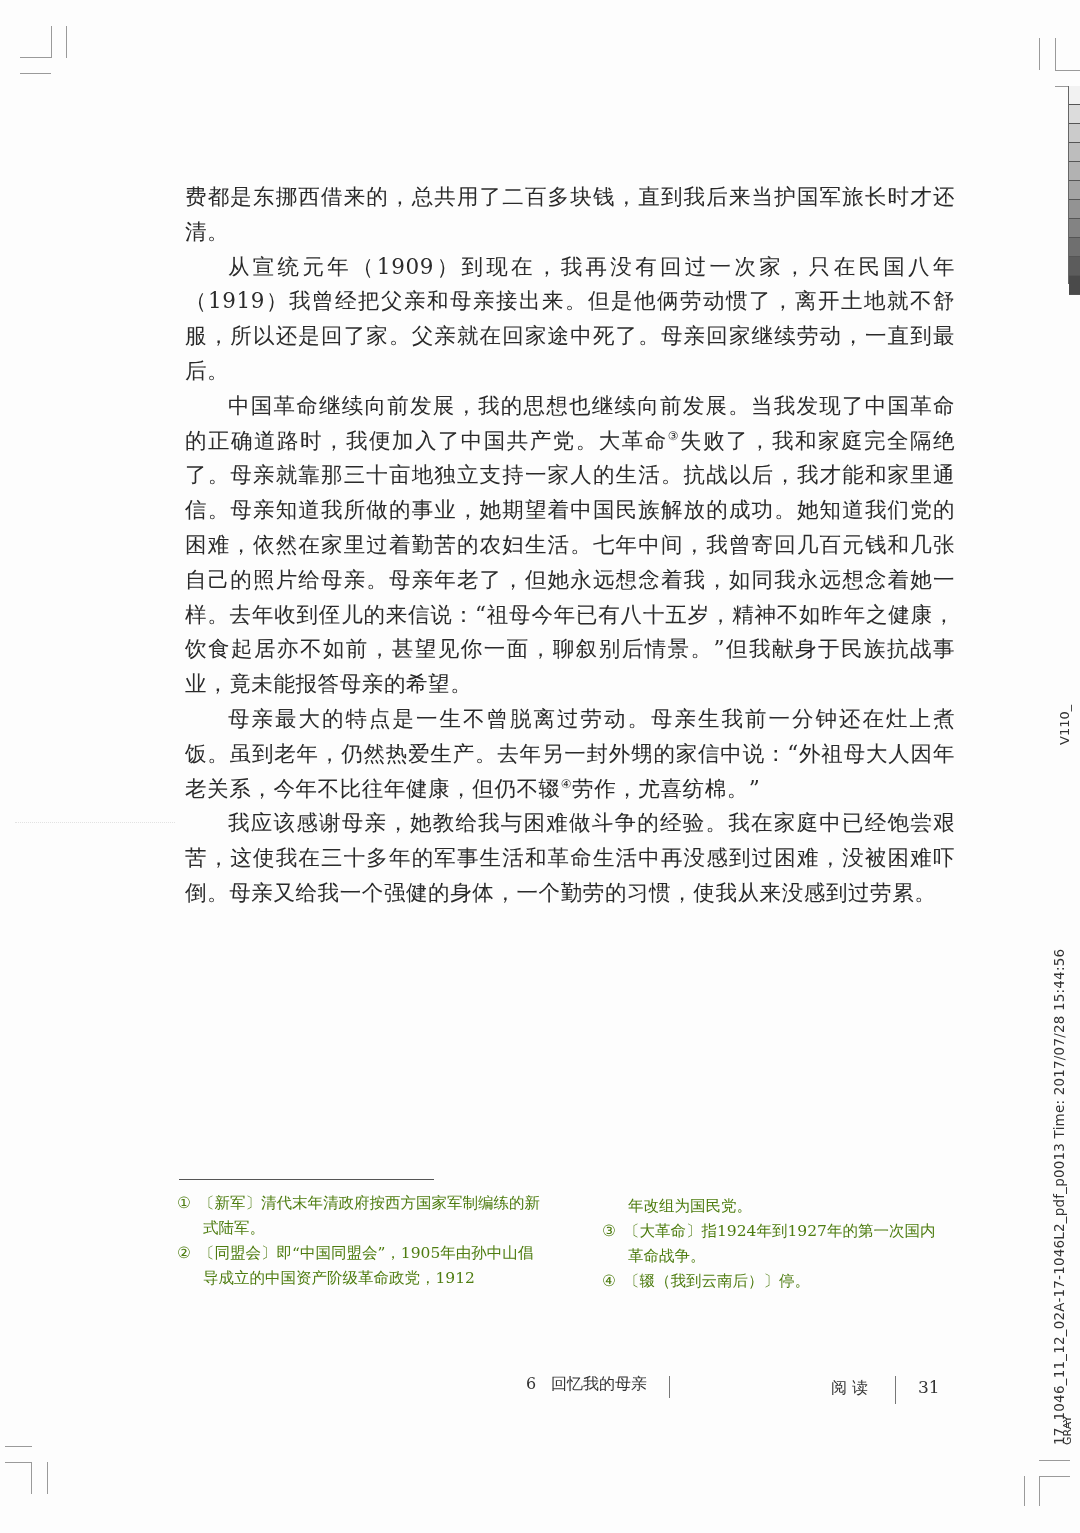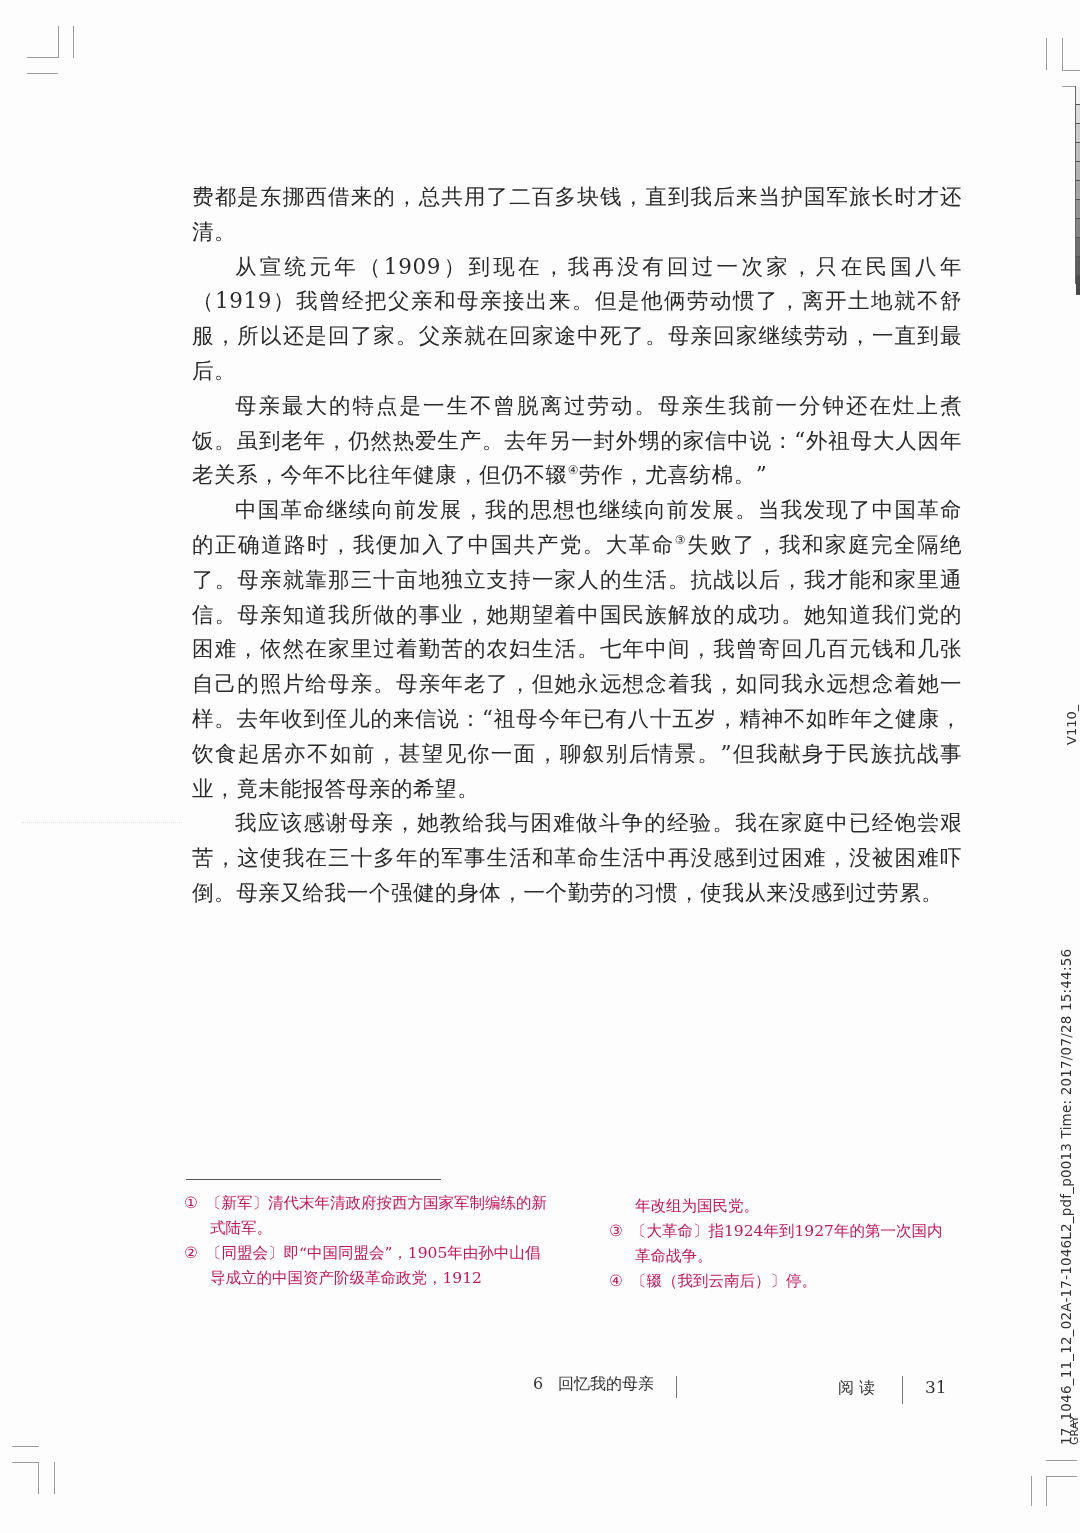--- a/index.html
+++ b/index.html
@@ -2,41 +2,41 @@
 <html><head>
 <meta charset="utf-8">
 <style>
   html, body { margin: 0; padding: 0; }
   body {
     width: 1080px; height: 1533px; position: relative; overflow: hidden;
     background: #fdfdfd;
     font-family: "DejaVu Serif", "Liberation Serif", serif;
     color: #2a2a2a;
   }
-  .page { position: absolute; left: 12px; top: 0; width: 952px; height: 1533px; }
+  .page { position: absolute; left: 5px; top: 0; width: 952px; height: 1533px; }
 
   
   .mark { position: absolute; background: #9a9a9a; }
 
   
   .grayscale { position: absolute; left: 1063px; top: 86px; width: 17px; height: 198px; border-left: 1px solid #666; }
   .grayscale div { height: 18px; border-bottom: 1px solid #555; }
 
   
   .body-text { position: absolute; left: 180px; top: 180px; width: 770px; }
   .para {
     margin: 0; font-size: 21.5px; line-height: 34.8px;
     letter-spacing: 0.6px; text-align: justify; text-indent: 2em;
   }
   .para.noindent { text-indent: 0; }
   .para sup { font-size: 12px; vertical-align: 8px; line-height: 0; }
 
   
   .fn-rule { position: absolute; left: 174px; top: 1179px; width: 255px; height: 1px; background: #555; }
-  .fn-col { position: absolute; font-size: 15.5px; line-height: 25px; color: #be185d; }
+  .fn-col { position: absolute; font-size: 15.5px; line-height: 25px; color: #4d7c0f; }
   .fn-col.left { left: 172px; top: 1191px; width: 370px; }
   .fn-col.right { left: 597px; top: 1194px; width: 345px; }
   .fn { padding-left: 26px; text-indent: -26px; }
   .fn .num { display: inline-block; width: 22px; text-indent: 0; }
   .fn.cont { padding-left: 26px; text-indent: 0; }
 
   
   .footer { position: absolute; top: 1374px; font-size: 16px; color: #333; }
   .footer .sep { position: absolute; width: 1px; background: #777; }
 
@@ -88,22 +88,22 @@
   <div class="mark" style="left:1034px;top:1460px;width:31px;height:1px;"></div>
   <div class="mark" style="left:1034px;top:1476px;width:31px;height:1px;"></div>
   <div class="mark" style="left:1034px;top:1476px;width:1px;height:30px;"></div>
   <div class="mark" style="left:1019px;top:1476px;width:1px;height:30px;"></div>
 
   <div style="position:absolute;left:10px;top:822px;width:160px;height:1px;border-top:1px dotted #e2e2e2;"></div>
 
   <div class="body-text" id="body-text">
       <p class="para noindent"><span>费都是东挪西借来的，总共用了二百多块钱，直到我后来当护国军旅长时才还清。</span></p>
       <p class="para"><span>从宣统元年（1909）到现在，我再没有回过一次家，只在民国八年（1919）我曾经把父亲和母亲接出来。但是他俩劳动惯了，离开土地就不舒服，所以还是回了家。父亲就在回家途中死了。母亲回家继续劳动，一直到最后。</span></p>
+      <p class="para"><span>中国革命继续向前发展，我的思想也继续向前发展。当我发现了中国革命的正确道路时，我便加入了中国共产党。大革命</span><sup>③</sup><span>失败了，我和家庭完全隔绝了。母亲就靠那三十亩地独立支持一家人的生活。抗战以后，我才能和家里通信。母亲知道我所做的事业，她期望着中国民族解放的成功。她知道我们党的困难，依然在家里过着勤苦的农妇生活。七年中间，我曾寄回几百元钱和几张自己的照片给母亲。母亲年老了，但她永远想念着我，如同我永远想念着她一样。去年收到侄儿的来信说：“祖母今年已有八十五岁，精神不如昨年之健康，饮食起居亦不如前，甚望见你一面，聊叙别后情景。”但我献身于民族抗战事业，竟未能报答母亲的希望。</span></p>
       <p class="para"><span>母亲最大的特点是一生不曾脱离过劳动。母亲生我前一分钟还在灶上煮饭。虽到老年，仍然热爱生产。去年另一封外甥的家信中说：“外祖母大人因年老关系，今年不比往年健康，但仍不辍</span><sup>④</sup><span>劳作，尤喜纺棉。”</span></p>
-      <p class="para"><span>中国革命继续向前发展，我的思想也继续向前发展。当我发现了中国革命的正确道路时，我便加入了中国共产党。大革命</span><sup>③</sup><span>失败了，我和家庭完全隔绝了。母亲就靠那三十亩地独立支持一家人的生活。抗战以后，我才能和家里通信。母亲知道我所做的事业，她期望着中国民族解放的成功。她知道我们党的困难，依然在家里过着勤苦的农妇生活。七年中间，我曾寄回几百元钱和几张自己的照片给母亲。母亲年老了，但她永远想念着我，如同我永远想念着她一样。去年收到侄儿的来信说：“祖母今年已有八十五岁，精神不如昨年之健康，饮食起居亦不如前，甚望见你一面，聊叙别后情景。”但我献身于民族抗战事业，竟未能报答母亲的希望。</span></p>
       <p class="para"><span>我应该感谢母亲，她教给我与困难做斗争的经验。我在家庭中已经饱尝艰苦，这使我在三十多年的军事生活和革命生活中再没感到过困难，没被困难吓倒。母亲又给我一个强健的身体，一个勤劳的习惯，使我从来没感到过劳累。</span></p>
     </div>
 
   <div class="fn-rule"></div>
   <div class="fn-col left">
     <div class="fn"><span class="num">①</span><span>〔新军〕清代末年清政府按西方国家军制编练的新式陆军。</span></div>
     <div class="fn"><span class="num">②</span><span>〔同盟会〕即“中国同盟会”，1905年由孙中山倡导成立的中国资产阶级革命政党，1912</span></div>
   </div>
   <div class="fn-col right">
     <div class="fn cont">年改组为国民党。</div>

